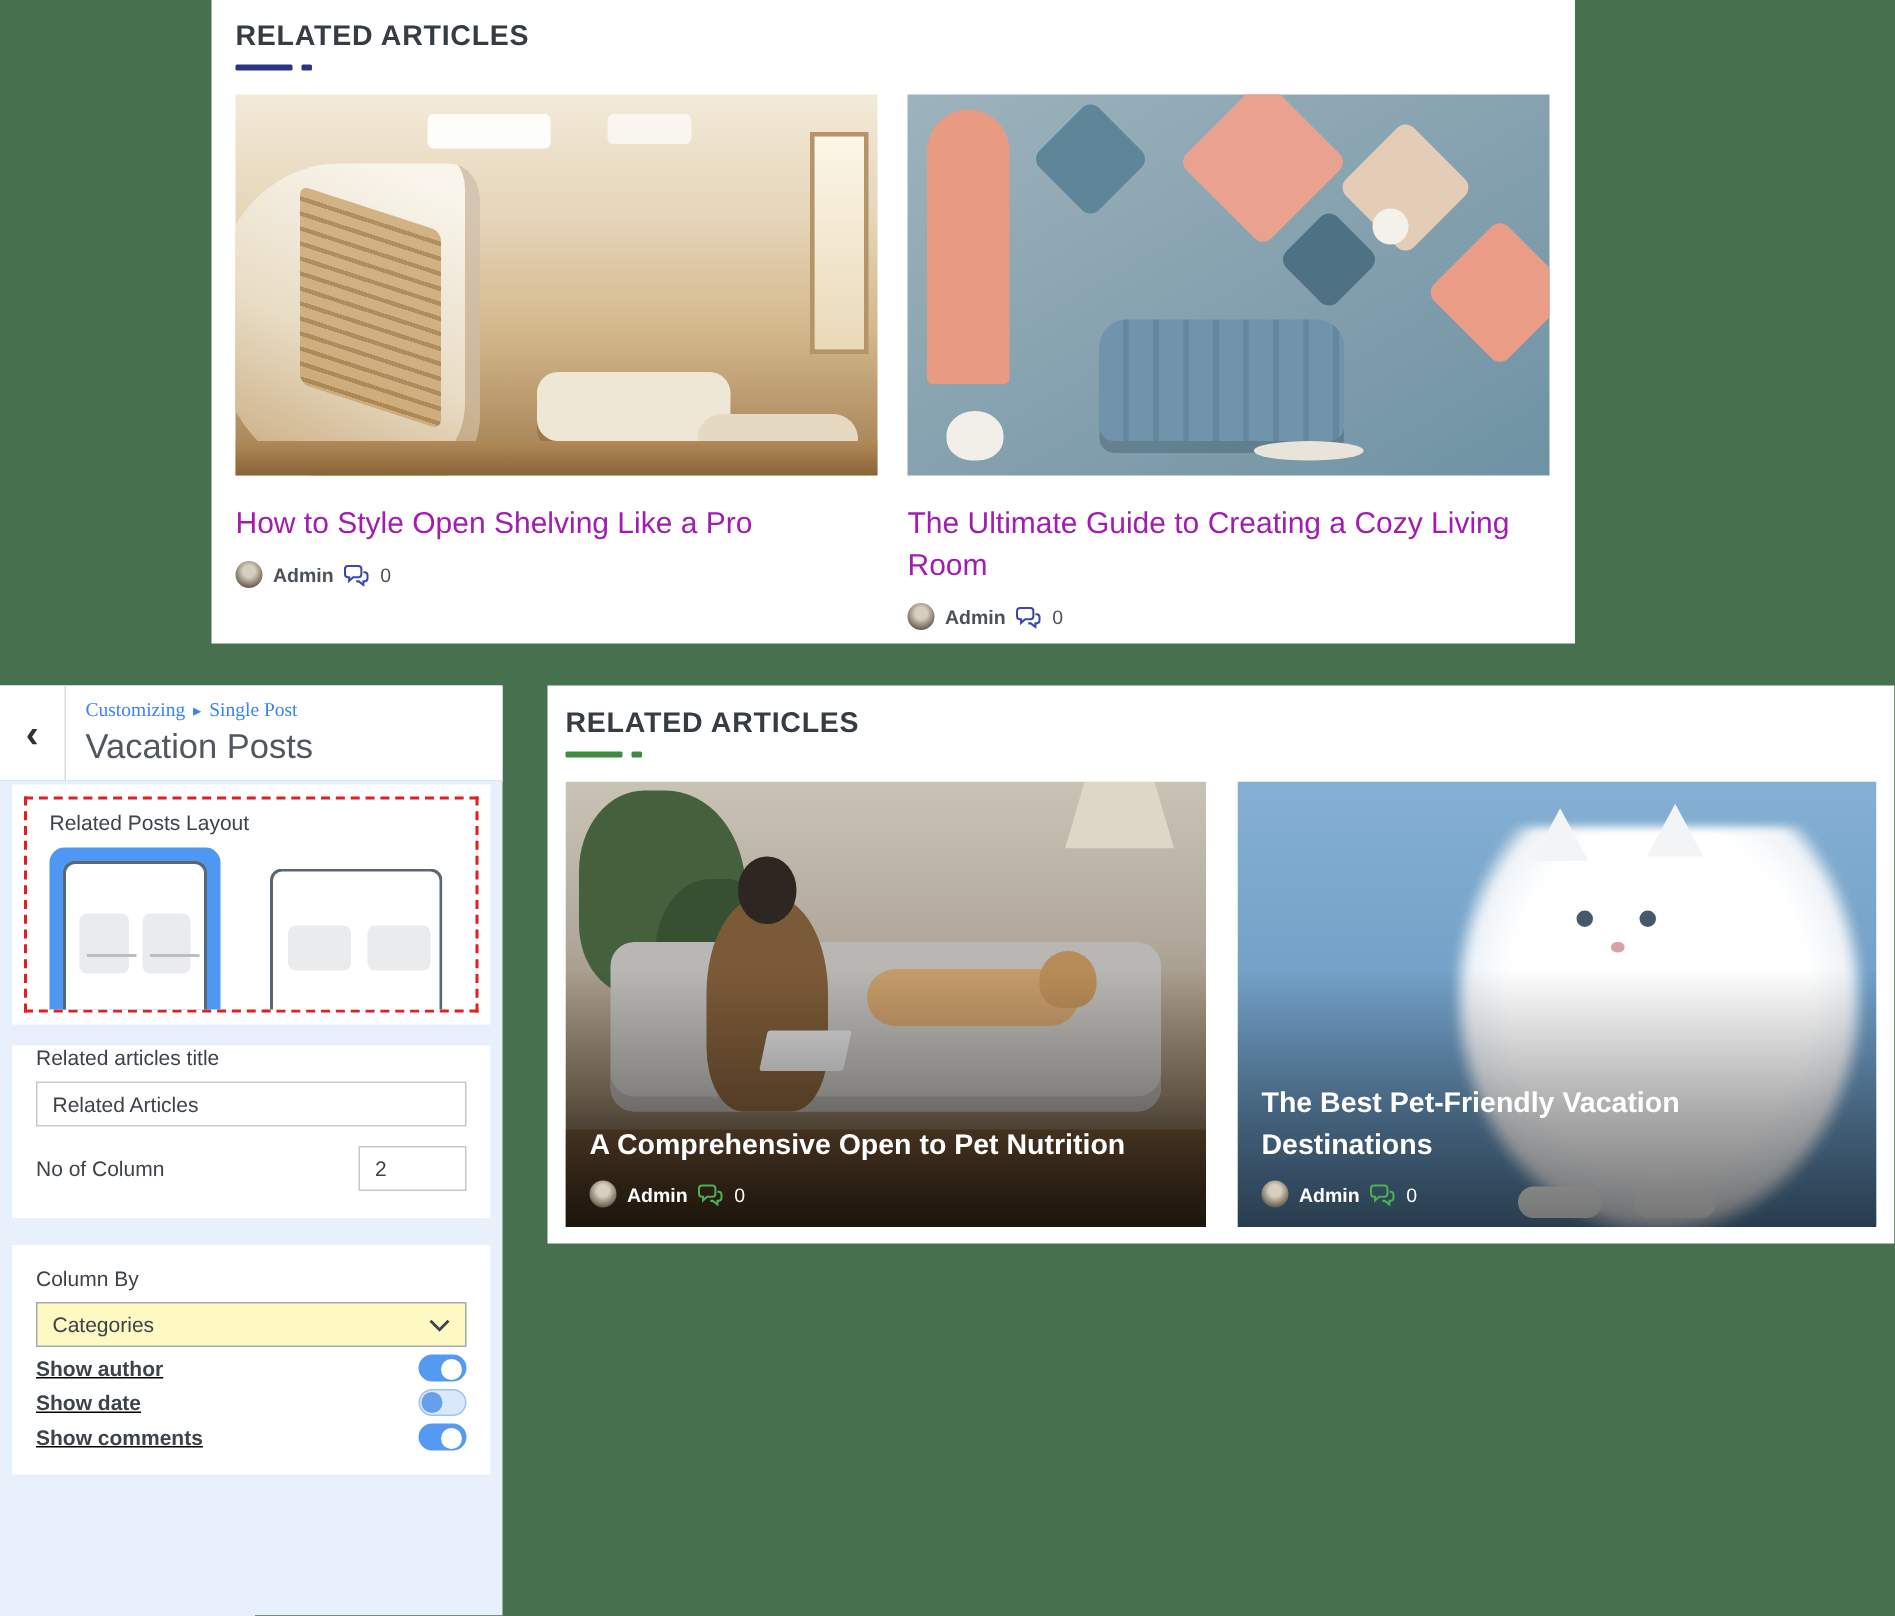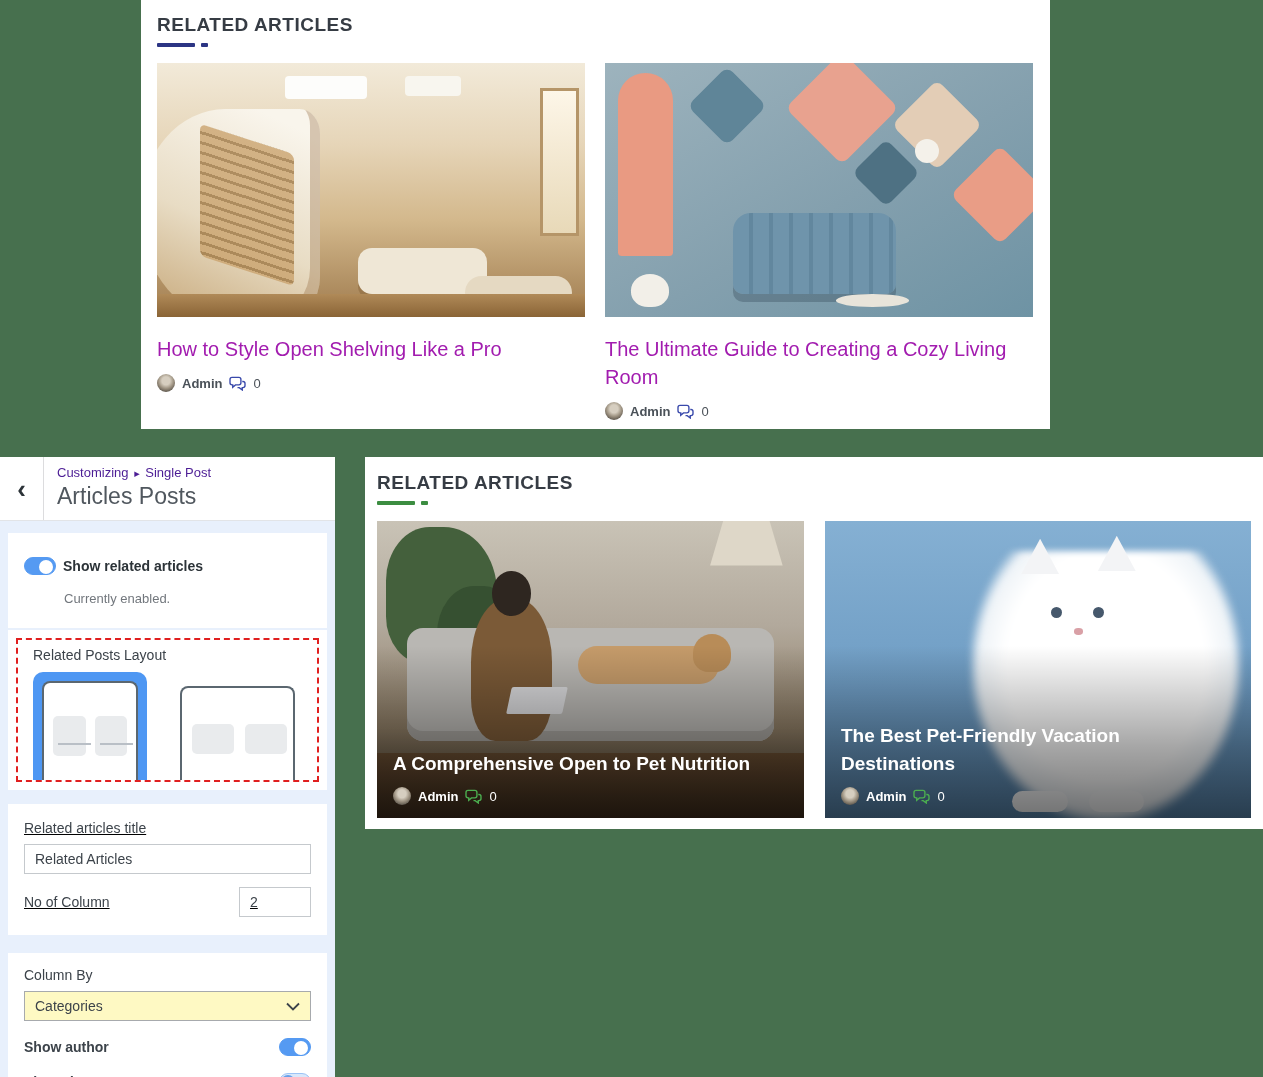--- a/index.html
+++ b/index.html
@@ -124,21 +124,21 @@
 
   
   .sidebar { position:absolute; left:0; top:457px; width:335px; height:620px; background:#e8f0fc; }
   .sb-header { height:64px; background:#fff; display:flex; border-bottom:1px solid #e2e4e7; }
   .back-btn {
     width:44px; border-right:1px solid #dcdcde; display:flex;
     align-items:center; justify-content:center; cursor:pointer;
     color:#2c3338; font-size:26px; line-height:1; font-weight:bold;
   }
   .sb-head-text { padding:8px 0 0 13px; overflow:hidden; }
-  .crumbs { font-size:13px; color:#4c1d95; white-space:nowrap; }
+  .crumbs { font-size:13px; color:#3b82f6; white-space:nowrap;font-family:Liberation Serif, serif; }
   .crumb-sep { font-size:11px; margin:0 2px; }
   .sb-title { font-size:23px; font-weight:400; color:#50575e; margin-top:3px; white-space:nowrap; }
 
   .sb-card { background:#fff; margin:12px 8px 0; }
   .card-toggle { padding:24px 16px 22px; }
   .toggle-row { display:flex; align-items:center; gap:7px; cursor:pointer; }
   .toggle-label { font-size:14px; font-weight:bold; color:#2c3338; }
   .status-note { margin:16px 0 0 40px; font-size:13px; color:#72777d; }
 
   .switch { width:32px; height:18px; border-radius:10px; position:relative; flex:0 0 auto; cursor:pointer;
@@ -152,38 +152,38 @@
   .layout-label { font-size:14px; color:#3c434a; }
   .thumbs { display:flex; gap:33px; margin-top:9px; align-items:flex-start; }
   .thumb-sel { width:114px; height:120px; background:#4e97f3; border-radius:10px; padding:9px 9px 0; cursor:pointer; }
   .thumb-frame { background:#fff; border:2px solid #5b6770; border-bottom:none; border-radius:8px 8px 0 0; height:120px; padding:33px 9px 0; display:flex; gap:9px; }
   .thumb-plain { width:115px; height:110px; background:#fff; border:2px solid #5b6770; border-bottom:none; border-radius:8px 8px 0 0; margin-top:14px; padding:36px 10px 0; display:flex; gap:11px; cursor:pointer; }
   .ph-block { width:44px; height:40px; background:#e9ebed; border-radius:5px; position:relative; }
   .ph-block .l1 { position:absolute; left:5px; bottom:11px; width:33px; height:2px; background:#b9bfc6; }
   .ph-col { width:42px; }
   .ph-col .blk { width:42px; height:30px; background:#e9ebed; border-radius:5px; }
 
-  .card-fields { margin-top:14px; padding:16px 16px 18px;text-decoration:underline; }
+  .card-fields { margin-top:14px; padding:0 16px 18px; }
   .field-label { font-size:14px; color:#3c434a; display:block; }
   .text-input {
     margin-top:8px; width:100%; height:30px; border:1px solid #c5c9cd;
     padding:0 10px; font-size:14px; color:#3c434a; background:#fff;
     font-family:"Liberation Sans", sans-serif;
   }
   .row-col { display:flex; justify-content:space-between; align-items:center; margin-top:13px; }
   .num-input { width:72px; height:30px; border:1px solid #c5c9cd; padding:0 10px; font-size:14px; color:#3c434a;
                font-family:"Liberation Sans", sans-serif; }
 
   .card-filter { margin-top:18px; padding:14px 16px 16px; }
   .select-box {
     margin-top:8px; height:30px; border:1px solid #a7aaad; background:#fef9c3;
     display:flex; justify-content:space-between; align-items:center;
     padding:0 10px; font-size:14px; color:#3c434a; cursor:pointer;
   }
-  .toggle-line { display:flex; justify-content:space-between; align-items:center; margin-top:17px; }
+  .toggle-line { display:flex; justify-content:space-between; align-items:center; margin-top:5px;text-decoration:underline; }
   .toggle-line .lbl { font-size:14px; font-weight:600; color:#3c434a; }
 </style>
 </head>
 <body>
 
 <div class="panel top-panel">
   <div class="head-wrap">
     <div class="sec-heading">RELATED ARTICLES</div>
     <div class="underline">
         <span class="u-long"></span>
@@ -248,31 +248,24 @@
   <div class="sb-header">
     <div class="back-btn">
       <span>‹</span>
     </div>
     <div class="sb-head-text">
       <div class="crumbs">
         <span>Customizing</span>
         <span class="crumb-sep">▸</span>
         <span>Single Post</span>
       </div>
-      <div class="sb-title">Articles Posts</div>
-    </div>
-  </div>
-
-  <div class="sb-card card-toggle">
-    <div class="toggle-row">
-      <span class="switch on"></span>
-      <span class="toggle-label">Show related articles</span>
-    </div>
-    <div class="status-note">Currently enabled.</div>
-  </div>
+      <div class="sb-title">Vacation Posts</div>
+    </div>
+  </div>
+
 
   <div class="sb-card card-layout">
     <div class="layout-inner">
       <div class="layout-label">Related Posts Layout</div>
       <div class="thumbs">
         <div class="thumb-sel">
           <div class="thumb-frame">
             <div class="ph-block">
                 <div class="l1"></div>
               </div>

